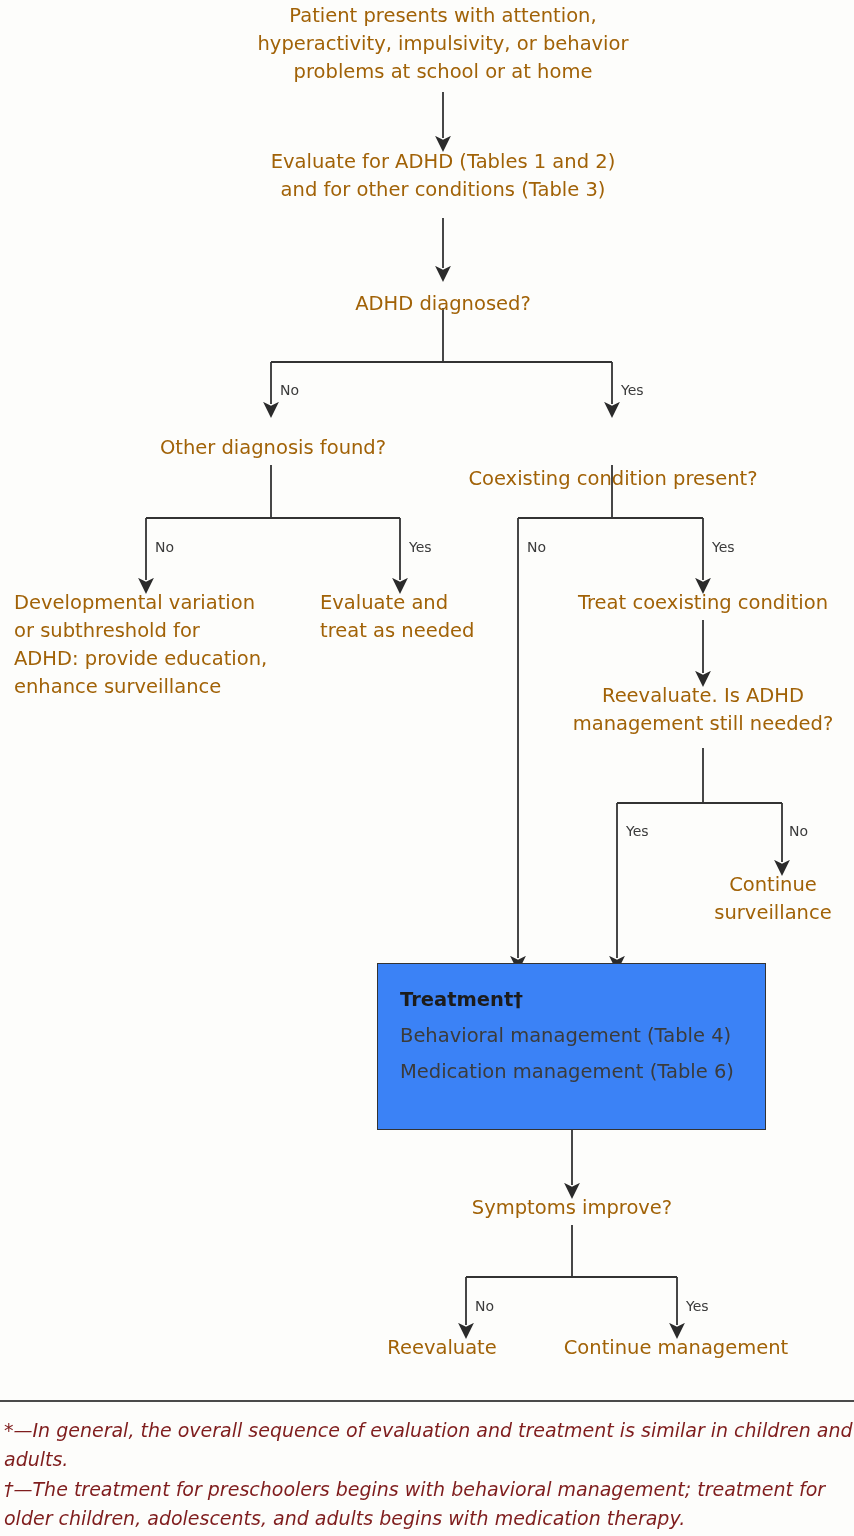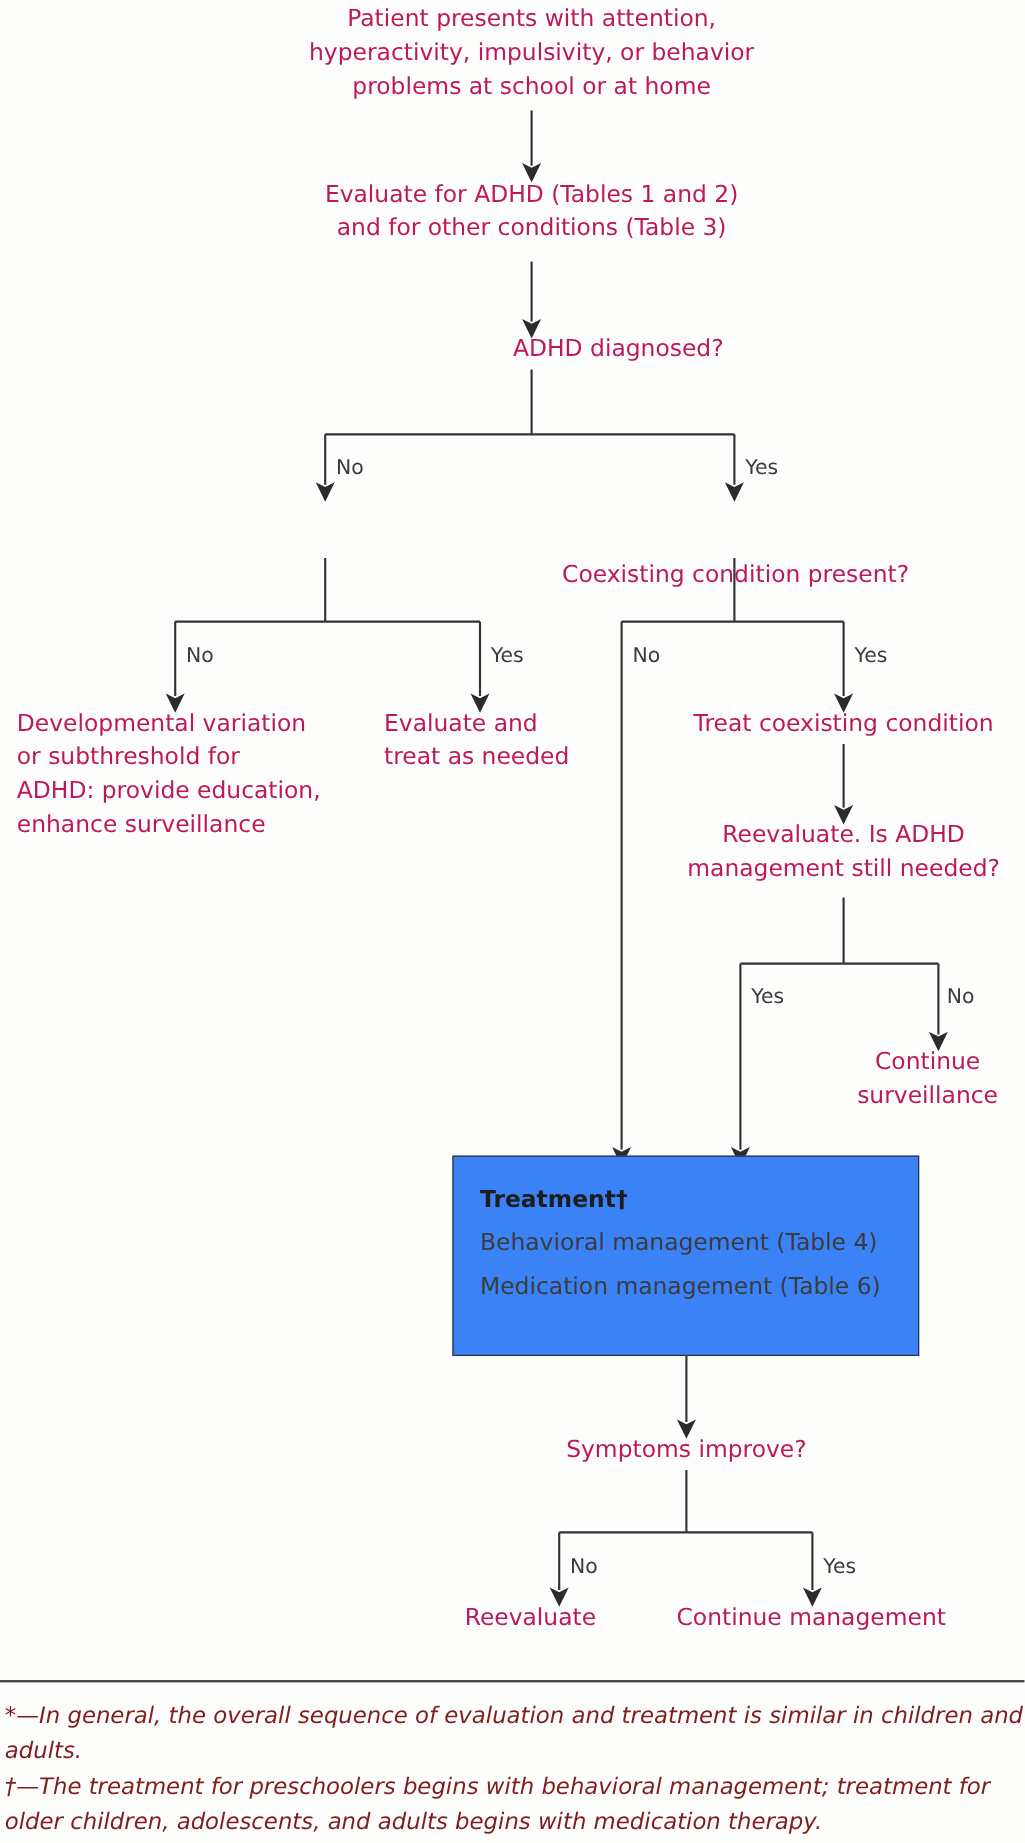--- a/index.html
+++ b/index.html
@@ -21,28 +21,28 @@
     left: 0;
     top: 0;
     width: 854px;
     height: 1536px;
     pointer-events: none;
   }
   .node {
     position: absolute;
     font-size: 19.5px;
     line-height: 28px;
-    color: #be185d;
+    color: #a16207;
     white-space: pre;
   }
   .node.center { text-align: center; transform: translateX(-50%); }
   .node.left   { text-align: left; }
   .edge-label {
     position: absolute;
-    font-size: 17px;
+    font-size: 14px;
     line-height: 22px;
     color: #3b3b3b;
     white-space: pre;
   }
   #treatment-box {
     position: absolute;
     left: 377px;
     top: 963px;
     width: 389px;
     height: 167px;
@@ -139,22 +139,23 @@
     </g>
   </svg>
 
   <div class="node center" style="left:443px; top:2px; width:420px;">Patient presents with attention,
 hyperactivity, impulsivity, or behavior
 problems at school or at home</div>
 
   <div class="node center" style="left:443px; top:148px; width:420px;">Evaluate for ADHD (Tables 1 and 2)
 and for other conditions (Table 3)</div>
 
-  <div class="node center" style="left:443px; top:277px; width:320px;text-align:right;">ADHD diagnosed?</div>
-
+  <div class="node center" style="left:443px; top:290px; width:320px;">ADHD diagnosed?</div>
+
+  <div class="node center" style="left:273px; top:434px; width:320px;">Other diagnosis found?</div>
 
   <div class="node center" style="left:613px; top:434px; width:330px;margin-top:31px;">Coexisting condition present?</div>
 
   <div class="node left" style="left:14px; top:589px; width:290px;">Developmental variation
 or subthreshold for
 ADHD: provide education,
 enhance surveillance</div>
 
   <div class="node left" style="left:320px; top:589px; width:180px;">Evaluate and
 treat as needed</div>

